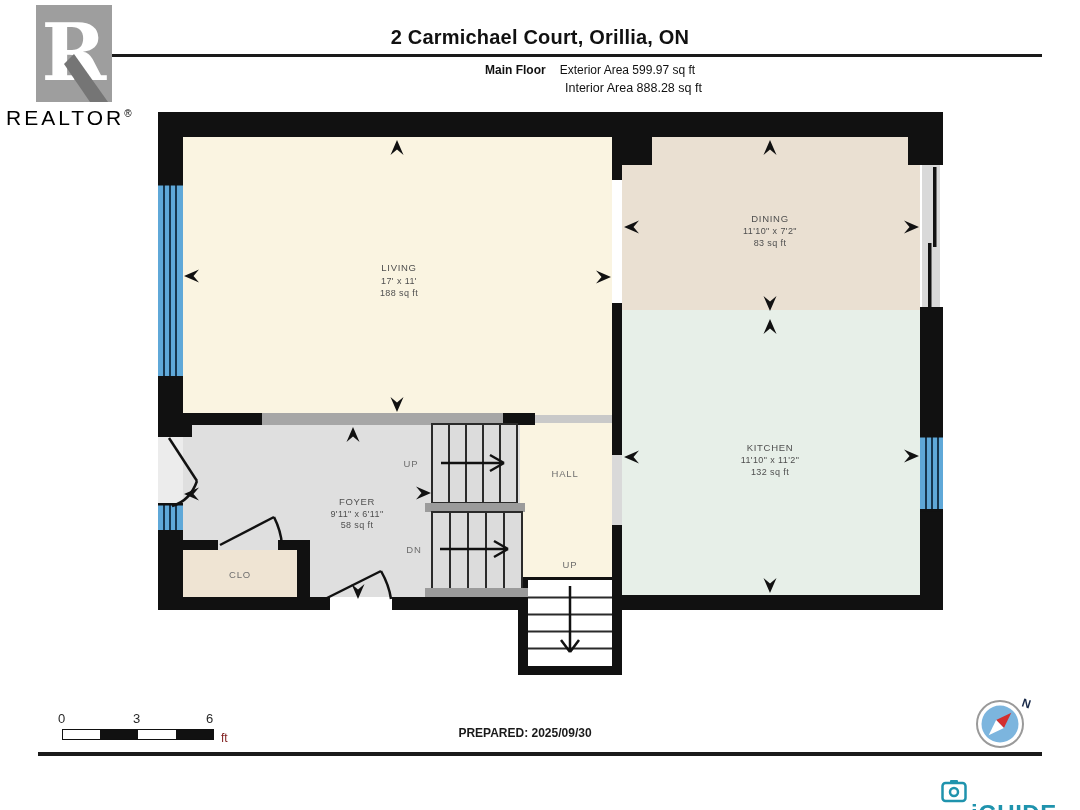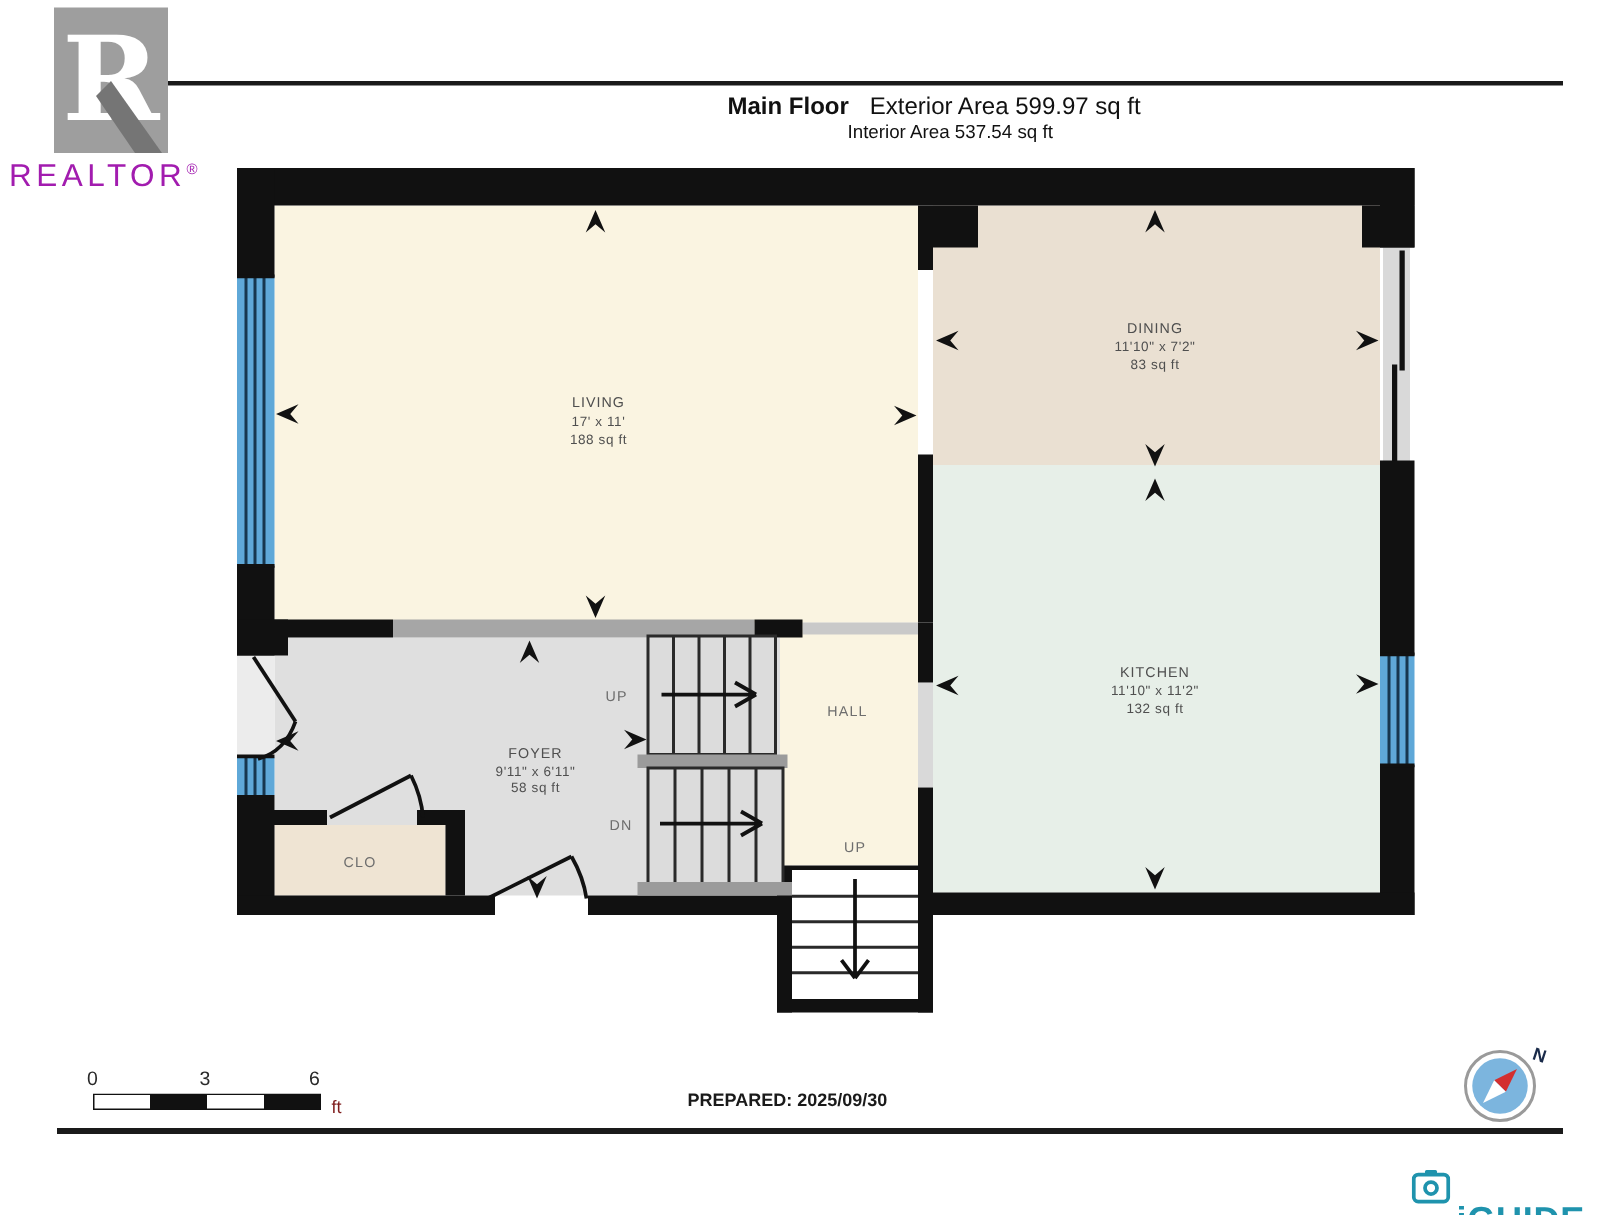--- a/index.html
+++ b/index.html
@@ -7,26 +7,26 @@
     position:relative;width:1080px;height:810px;background:#ffffff;overflow:hidden;
     font-family:"Liberation Sans", sans-serif;
   }
   .abs{position:absolute;}
   
   #title{
     left:0;top:26px;width:1080px;text-align:center;
     font-size:20px;font-weight:bold;color:#111;letter-spacing:.2px;
   }
   #header-rule{left:38px;top:54px;width:1004px;height:3px;background:#1a1a1a;}
-  #floor-info-row{left:485px;top:63px;font-size:16px;color:#111;white-space:nowrap;}
+  #floor-info-row{left:485px;top:63px;font-size:12px;color:#111;white-space:nowrap;}
   #floor-label{font-weight:bold;margin-right:14px;}
   #interior-area{left:565px;top:81px;font-size:12.5px;color:#111;white-space:nowrap;}
   
   #realtor{left:8px;top:2px;width:140px;height:135px;}
-  #realtor-word{left:6px;top:106px;font-size:21px;color:#a21caf;letter-spacing:3px;}
+  #realtor-word{left:6px;top:106px;font-size:21px;color:#000000;letter-spacing:3px;}
   #realtor-word sup{font-size:10px;letter-spacing:0;}
   
   #plan{left:0;top:0;width:1080px;height:810px;}
   .room-label{font-size:9.5px;fill:#4f4f4f;letter-spacing:.7px;text-anchor:middle;}
   .room-sub{font-size:9px;fill:#4f4f4f;letter-spacing:.4px;text-anchor:middle;}
   .small-label{font-size:9.5px;fill:#6e6e6e;letter-spacing:.8px;text-anchor:middle;}
   
   .scale-num{font-size:13px;color:#2a2a2a;}
   #scale-ft{left:221px;top:731px;font-size:12px;color:#7f1d1d;}
   #prepared{left:420px;top:726px;width:210px;text-align:center;font-size:12px;font-weight:bold;color:#1a1a1a;white-space:nowrap;}
@@ -200,24 +200,25 @@
       <text class="room-sub" x="357" y="528">58 sq ft</text>
     </g>
     <text class="small-label" x="565" y="477">HALL</text>
     <text class="small-label" x="240" y="578">CLO</text>
     <text class="small-label" x="411" y="467">UP</text>
     <text class="small-label" x="414" y="553">DN</text>
     <text class="small-label" x="570" y="568">UP</text>
   </svg>
 
   <div id="header-rule" class="abs"></div>
+  <div id="title" class="abs">2 Carmichael Court, Orillia, ON</div>
   <div id="floor-info-row" class="abs">
     <span id="floor-label">Main Floor</span><span>Exterior Area 599.97 sq ft</span>
   </div>
-  <div id="interior-area" class="abs">Interior Area 537.54 sq ft</div>
+  <div id="interior-area" class="abs">Interior Area 888.28 sq ft</div>
 
   <svg id="realtor" class="abs" width="140" height="135" viewBox="0 0 140 135">
     <rect x="28" y="3" width="76" height="97" fill="#9E9E9E"></rect>
     <text x="66" y="78" text-anchor="middle" font-family="DejaVu Serif, serif" font-weight="bold" font-size="78" fill="#ffffff">R</text>
     <polygon points="66,52 100,100 82,100 56,62" fill="#757575"></polygon>
   </svg>
   <div id="realtor-word" class="abs">
     <span>REALTOR</span><sup>®</sup>
   </div>
 

